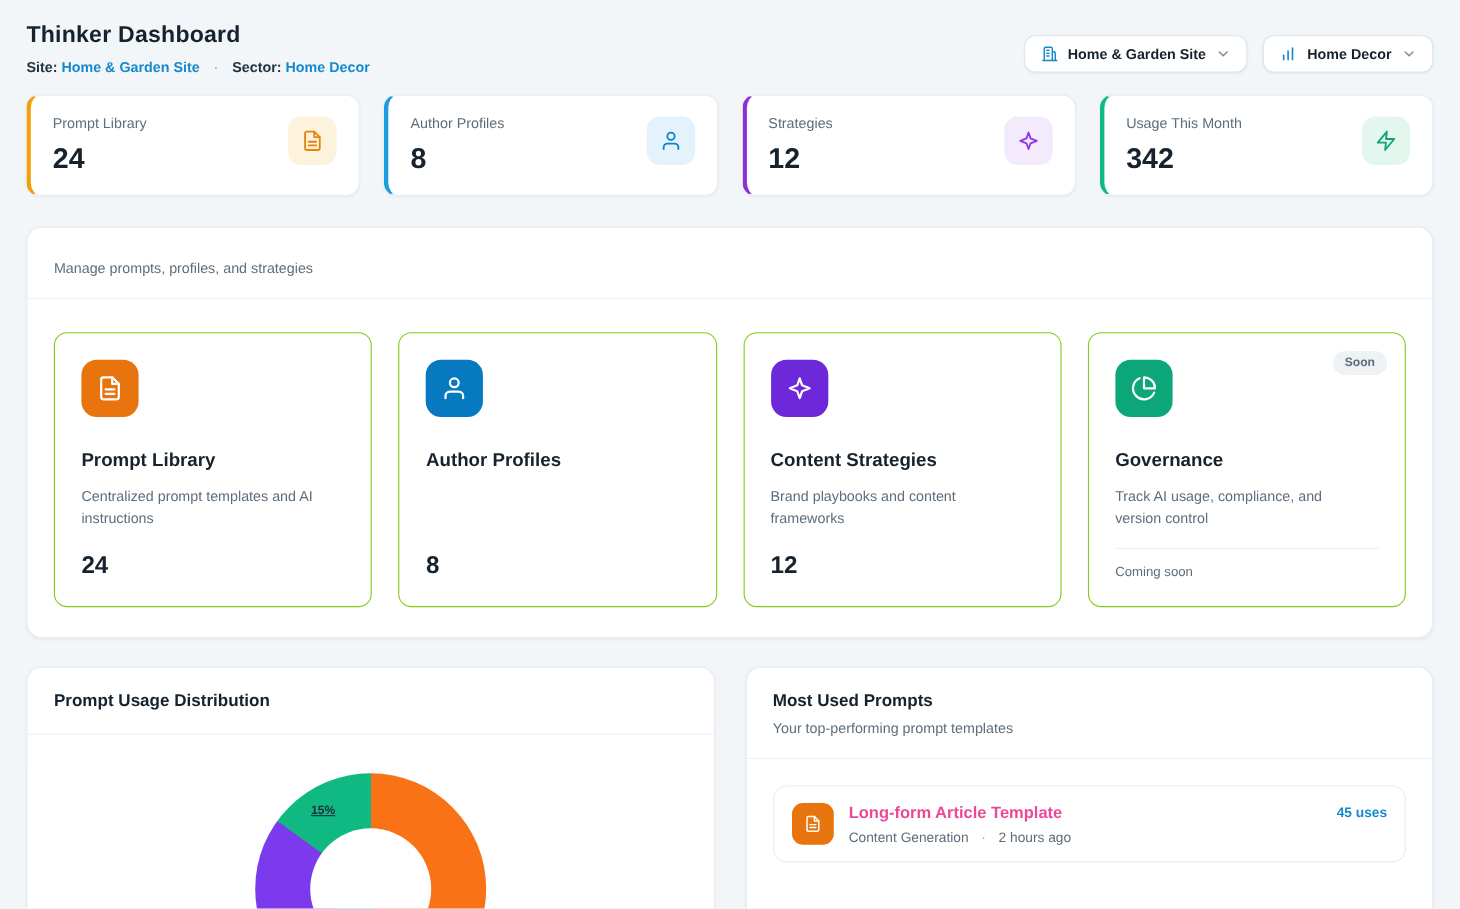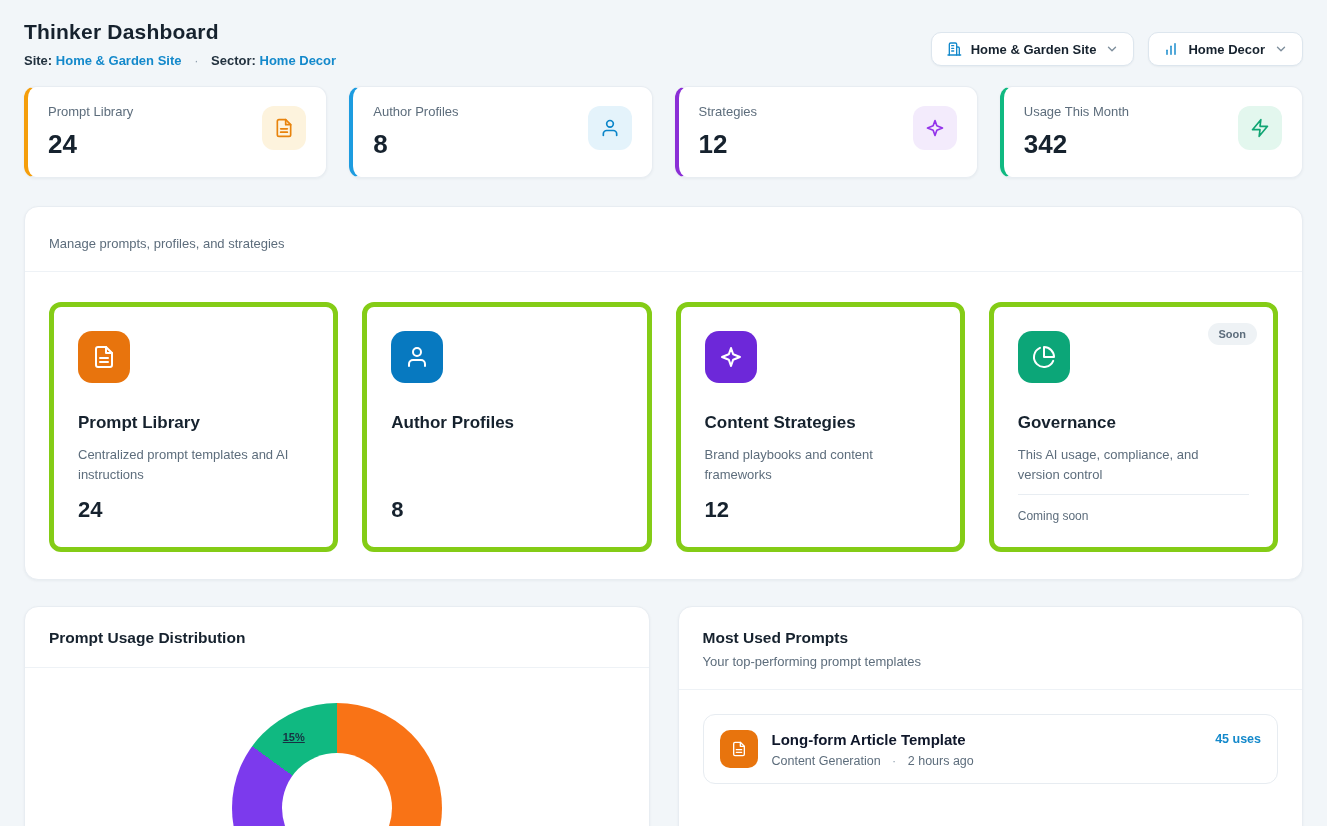--- a/index.html
+++ b/index.html
@@ -51,21 +51,21 @@
   .panel {
     margin-top: 28px; background: #fff; border: 1px solid #e8edf2;
     border-radius: 14px; box-shadow: 0 1px 3px rgba(23,43,63,.05);
   }
   .panel-head { padding: 22px 24px 20px; border-bottom: 1px solid #eef2f6; }
   .panel-title { font-size: 15.5px; font-weight: 700; color: #16222e; }
   .panel-sub { margin-top: 7px; font-size: 13px; color: #5d6d7c; }
 
   .modules-grid { padding: 30px 24px 27px; display: grid; grid-template-columns: repeat(4, 1fr); gap: 24px; }
   .module-card {
-    position: relative; border: 5px solid #84cc16; border-radius: 12px;
+    position: relative; border: 1px solid #84cc16; border-radius: 12px;
     padding: 24px; min-height: 250px; display: flex; flex-direction: column;
     background: #fff; cursor: pointer;
   }
   .module-icon {
     width: 52px; height: 52px; border-radius: 14px; color: #fff;
     display: flex; align-items: center; justify-content: center; margin-bottom: 30px;
   }
   .module-title { font-size: 17px; font-weight: 700; color: #16222e; margin-bottom: 12px; }
   .module-desc { font-size: 13px; color: #5d6d7c; line-height: 1.55; padding-right: 6px; }
   .module-count { margin-top: auto; font-size: 22px; font-weight: 800; color: #16222e; }
@@ -90,21 +90,21 @@
   }
 
   .prompt-list { padding: 24px; display: flex; flex-direction: column; gap: 14px; }
   .prompt-row {
     display: flex; align-items: center; gap: 14px;
     border: 1px solid #e7ecf1; border-radius: 12px; padding: 15px 16px;
     cursor: pointer; background: #fff;
   }
   .prompt-icon { width: 38px; height: 38px; border-radius: 10px; color: #fff; display: flex; align-items: center; justify-content: center; flex: none; }
   .prompt-info { flex: 1; min-width: 0; }
-  .prompt-title { font-size: 15px; font-weight: 700; color: #0f172a; margin-bottom: 6px; }
+  .prompt-title { font-size: 15px; font-weight: 700; color: #ec4899; margin-bottom: 6px; }
   .prompt-meta { font-size: 12.5px; color: #5d6d7c; }
   .prompt-meta .dot { margin: 0 8px; color: #93a2b0; }
   .prompt-uses { align-self: flex-start; padding-top: 2px; font-size: 12.5px; font-weight: 700; color: #1489cb; white-space: nowrap; }
 </style>
 </head>
 <body>
 
 <div class="page">
 
   <div class="header">
@@ -271,21 +271,21 @@
         <span class="soon-badge">Soon</span>
         <div class="module-icon" style="background: rgb(12, 166, 120);">
           <span class="icn i24">
               <svg viewBox="0 0 24 24" fill="none" stroke="currentColor" stroke-width="2" stroke-linecap="round" stroke-linejoin="round">
                 <path d="M21.21 15.89A10 10 0 1 1 8 2.83"></path>
                 <path d="M22 12A10 10 0 0 0 12 2v10z"></path>
               </svg>
             </span>
         </div>
         <div class="module-title">Governance</div>
-        <div class="module-desc">This AI usage, compliance, and version control</div>
+        <div class="module-desc">Track AI usage, compliance, and version control</div>
         <div class="module-footer">
           <div class="coming-soon">Coming soon</div>
         </div>
       </div>
 
     </div>
   </div>
 
   <div class="bottom-grid">
 

